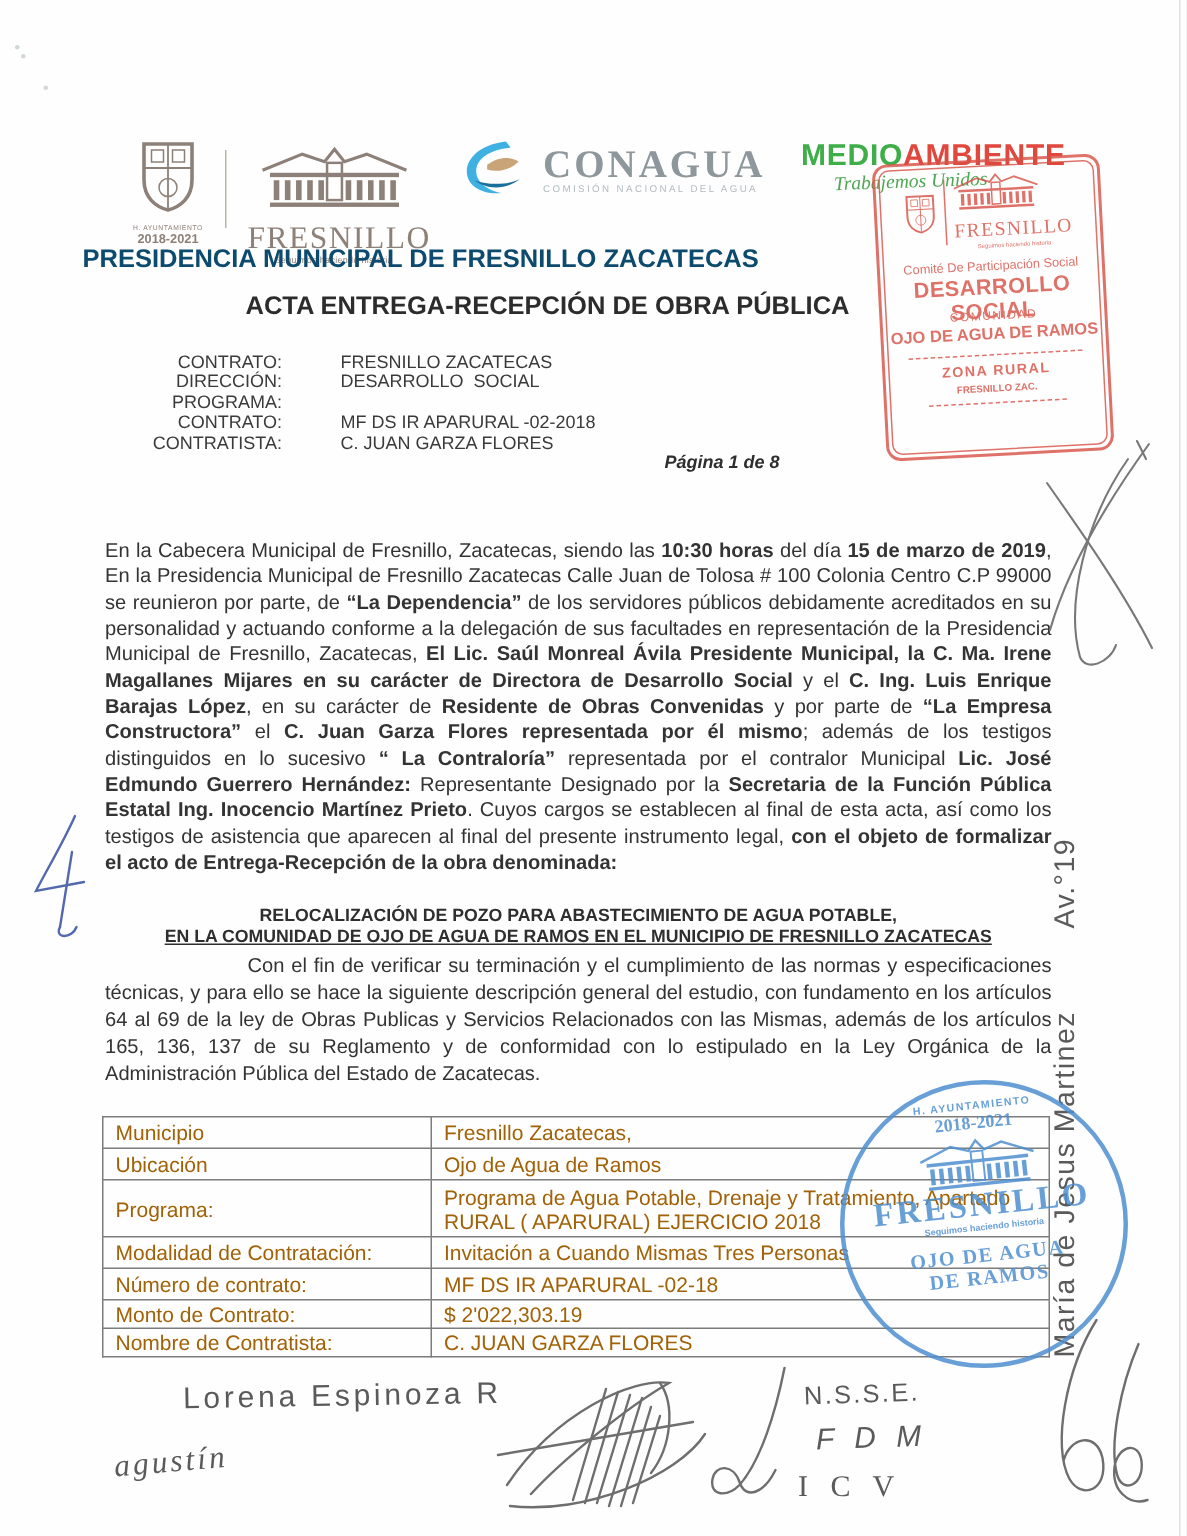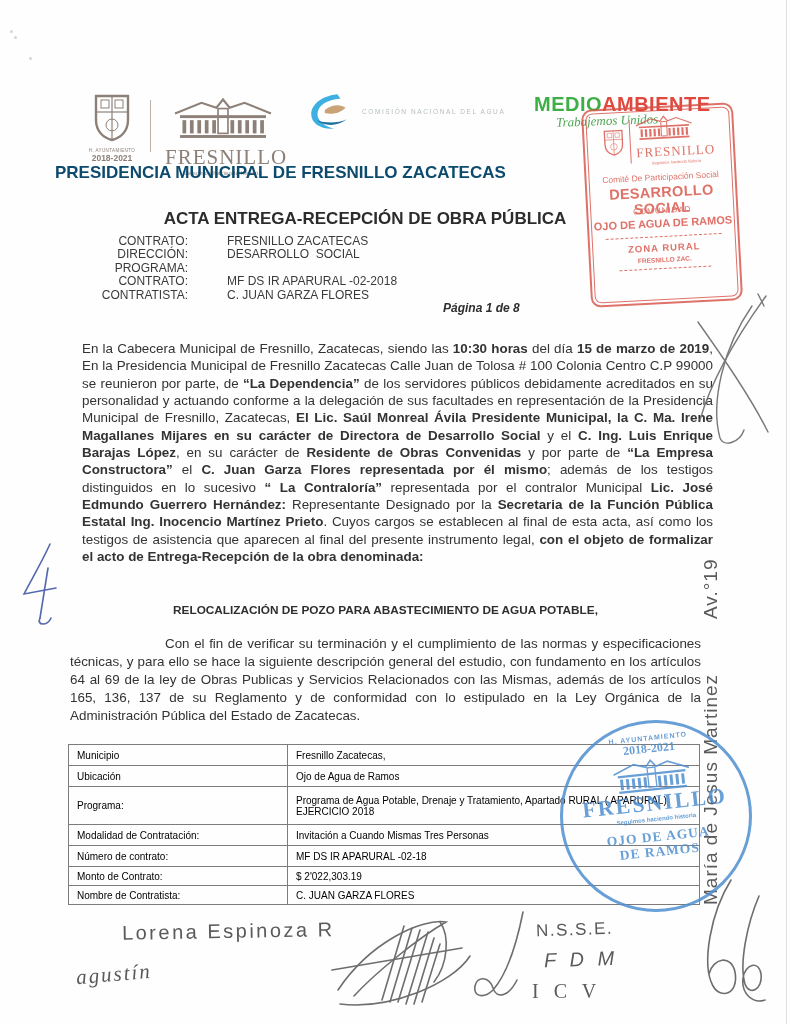--- a/index.html
+++ b/index.html
@@ -41,38 +41,38 @@
   .red-stamp .t2{position:absolute;left:0;right:0;top:78px;text-align:center;font-size:14.5px;font-weight:bold;letter-spacing:.3px;}
   .red-stamp .t3{position:absolute;left:0;right:0;top:100px;text-align:center;font-size:8px;letter-spacing:1px;}
   .red-stamp .t4{position:absolute;left:0;right:0;top:111px;text-align:center;font-size:11px;font-weight:bold;}
   .red-stamp .hr1{position:absolute;left:18px;right:18px;top:130px;border-top:1px dashed currentColor;}
   .red-stamp .t5{position:absolute;left:0;right:0;top:136px;text-align:center;font-size:9.5px;font-weight:bold;letter-spacing:1px;}
   .red-stamp .t6{position:absolute;left:0;right:0;top:150px;text-align:center;font-size:6.5px;font-weight:bold;}
   .red-stamp .hr2{position:absolute;left:30px;right:30px;top:162px;border-top:1px dashed currentColor;}
 
   
   .title1{left:55px;top:163px;width:640px;text-align:left;font-size:17px;font-weight:bold;color:#0c4a6e;}
-  .title2{left:45px;top:209px;width:640px;text-align:center;font-size:17px;font-weight:bold;color:#2c2c2c;}
+  .title2{left:45px;top:194px;width:640px;text-align:center;font-size:17px;font-weight:bold;color:#2c2c2c;}
   .meta{left:70px;top:235px;width:610px;font-size:12px;line-height:13.4px;color:#3a3a3a;}
   .meta .mrow{display:flex;}
   .meta .lbl{width:118px;text-align:right;flex:none;}
   .meta .val{margin-left:39px;width:452px;white-space:pre-wrap;}
   .page-label{left:430px;top:301px;font-size:12px;font-weight:bold;font-style:italic;color:#2e2e2e;margin-left:13px;}
 
   
-  .para1{left:70px;top:340px;width:631px;text-align:justify;font-size:13.4px;line-height:17.35px;color:#333;margin-left:12px;}
+  .para1{left:70px;top:358px;width:631px;text-align:justify;font-size:13.4px;line-height:17.35px;color:#333;}
   .headings{left:70px;top:603px;width:631px;text-align:center;color:#2e2e2e;}
   .headings .h1{font-size:11.8px;font-weight:bold;}
   .headings .h2{font-size:11.8px;font-weight:bold;text-decoration:underline;}
   .para2{left:70px;top:635px;width:631px;text-align:justify;font-size:13.4px;line-height:18px;
          text-indent:95px;color:#333;}
 
   
   .obra-table{position:absolute;left:68px;top:744px;width:632px;border-collapse:collapse;
-              font-size:10px;color:#000000;}
+              font-size:14px;color:#a16207;}
   .obra-table td{border:1px solid #7c7c7c;padding:1px 8px;vertical-align:middle;}
   .obra-table .c1{width:202px;}
   .obra-table tr{height:21px;}
   .obra-table tr.tall{height:38px;}
   .obra-table tr.short{height:19px;}
 
   
   .blue-stamp{left:560px;top:720px;width:192px;height:192px;z-index:7;color:#4f8fd0;opacity:.85;
               pointer-events:none;}
   .blue-stamp .ring{position:absolute;inset:0;border:3px solid currentColor;border-radius:50%;}
@@ -153,20 +153,21 @@
     <div class="tag">Seguimos haciendo historia</div>
   </div>
   <div class="abs conagua">
     <div style="display:flex;align-items:center;gap:8px;">
       <svg width="48" height="44" viewBox="0 0 46 40">
         <path d="M30 3 C13 5 5 14 5 22 C5 31 14 37 27 36 C18 34 11 29 11 22 C11 14 20 8 33 7 Z" fill="#29a8df" opacity=".9"></path>
         <path d="M10 28 C18 34 30 34 39 27 C31 31 19 31 10 28 Z" fill="#1b6f9f"></path>
         <path d="M18 18 C24 13 33 12 38 16 C33 21 25 23 18 21 Z" fill="#c8a478"></path>
       </svg>
       <div>
+        <div class="brand">CONAGUA</div>
         <div class="tag">COMISIÓN NACIONAL DEL AGUA</div>
       </div>
     </div>
   </div>
   <div class="abs medio">
     <span class="g">MEDIO</span><span class="r">AMBIENTE</span>
   </div>
   <div class="abs medio-script">Trabajemos Unidos</div>
 
   <div class="abs red-stamp">
@@ -217,20 +218,21 @@
     <div class="mrow">
       <span class="lbl">CONTRATISTA:</span>
       <span class="val">C. JUAN GARZA FLORES</span>
     </div>
   </div>
   <div class="abs page-label">Página 1 de 8</div>
 
   <div class="abs para1"><span>En la Cabecera Municipal de Fresnillo, Zacatecas, siendo las </span><span class="b">10:30 horas</span><span> del día </span><span class="b">15 de marzo de 2019</span><span>, En la Presidencia Municipal de Fresnillo Zacatecas Calle Juan de Tolosa # 100 Colonia Centro C.P 99000 se reunieron por parte, de </span><span class="b">“La Dependencia”</span><span> de los servidores públicos debidamente acreditados en su personalidad y actuando conforme a la delegación de sus facultades en representación de la Presidencia Municipal de Fresnillo, Zacatecas, </span><span class="b">El Lic. Saúl Monreal Ávila Presidente Municipal, la C. Ma. Irene Magallanes Mijares en su carácter de Directora de Desarrollo Social</span><span> y el </span><span class="b">C. Ing. Luis Enrique Barajas López</span><span>, en su carácter de </span><span class="b">Residente de Obras Convenidas</span><span> y por parte de </span><span class="b">“La Empresa Constructora”</span><span> el </span><span class="b">C. Juan Garza Flores representada por él mismo</span><span>; además de los testigos distinguidos en lo sucesivo </span><span class="b">“ La Contraloría”</span><span> representada por el contralor Municipal </span><span class="b">Lic. José Edmundo Guerrero Hernández:</span><span> Representante Designado por la </span><span class="b">Secretaria de la Función Pública Estatal Ing. Inocencio Martínez Prieto</span><span>. Cuyos cargos se establecen al final de esta acta, así como los testigos de asistencia que aparecen al final del presente instrumento legal, </span><span class="b">con el objeto de formalizar el acto de Entrega-Recepción de la obra denominada:</span></div>
   <div class="abs headings">
     <div class="h1">RELOCALIZACIÓN DE POZO PARA ABASTECIMIENTO DE AGUA POTABLE,</div>
+    <div class="h2">EN LA COMUNIDAD DE OJO DE AGUA DE RAMOS EN EL MUNICIPIO DE FRESNILLO ZACATECAS</div>
   </div>
   <div class="abs para2">Con el fin de verificar su terminación y el cumplimiento de las normas y especificaciones técnicas, y para ello se hace la siguiente descripción general del estudio, con fundamento en los artículos 64 al 69 de la ley de Obras Publicas y Servicios Relacionados con las Mismas, además de los artículos 165, 136, 137 de su Reglamento y de conformidad con lo estipulado en la Ley Orgánica de la Administración Pública del Estado de Zacatecas.</div>
 
   <table class="obra-table">
     <tbody>
       <tr>
         <td class="c1">Municipio</td>
         <td>Fresnillo Zacatecas,</td>
       </tr>
       <tr>

